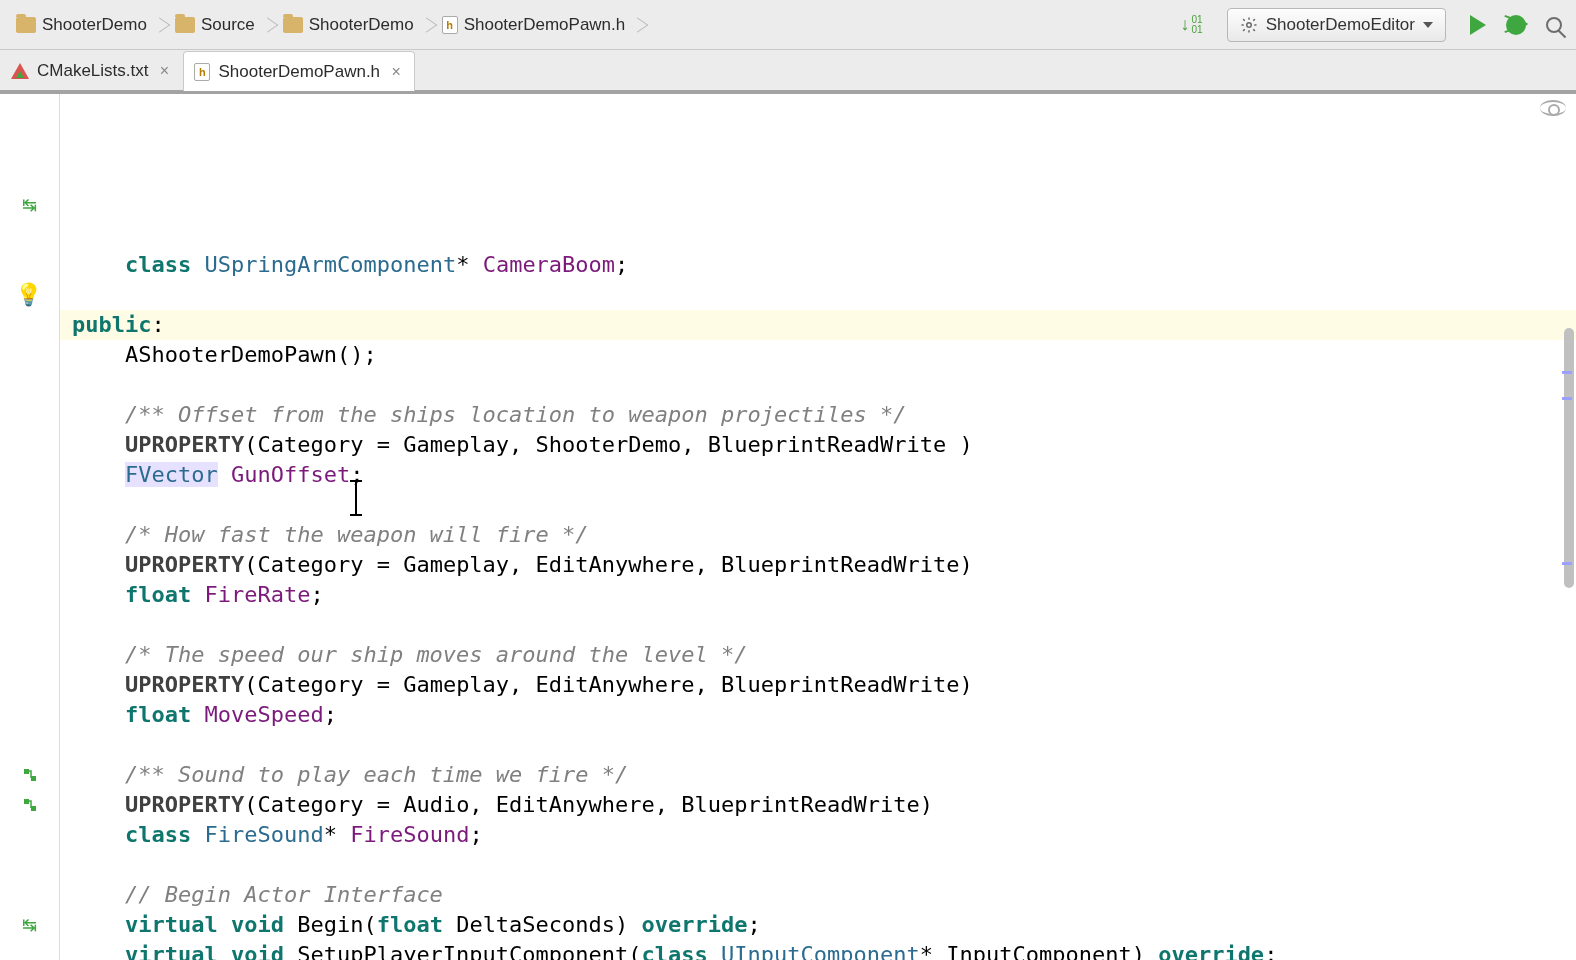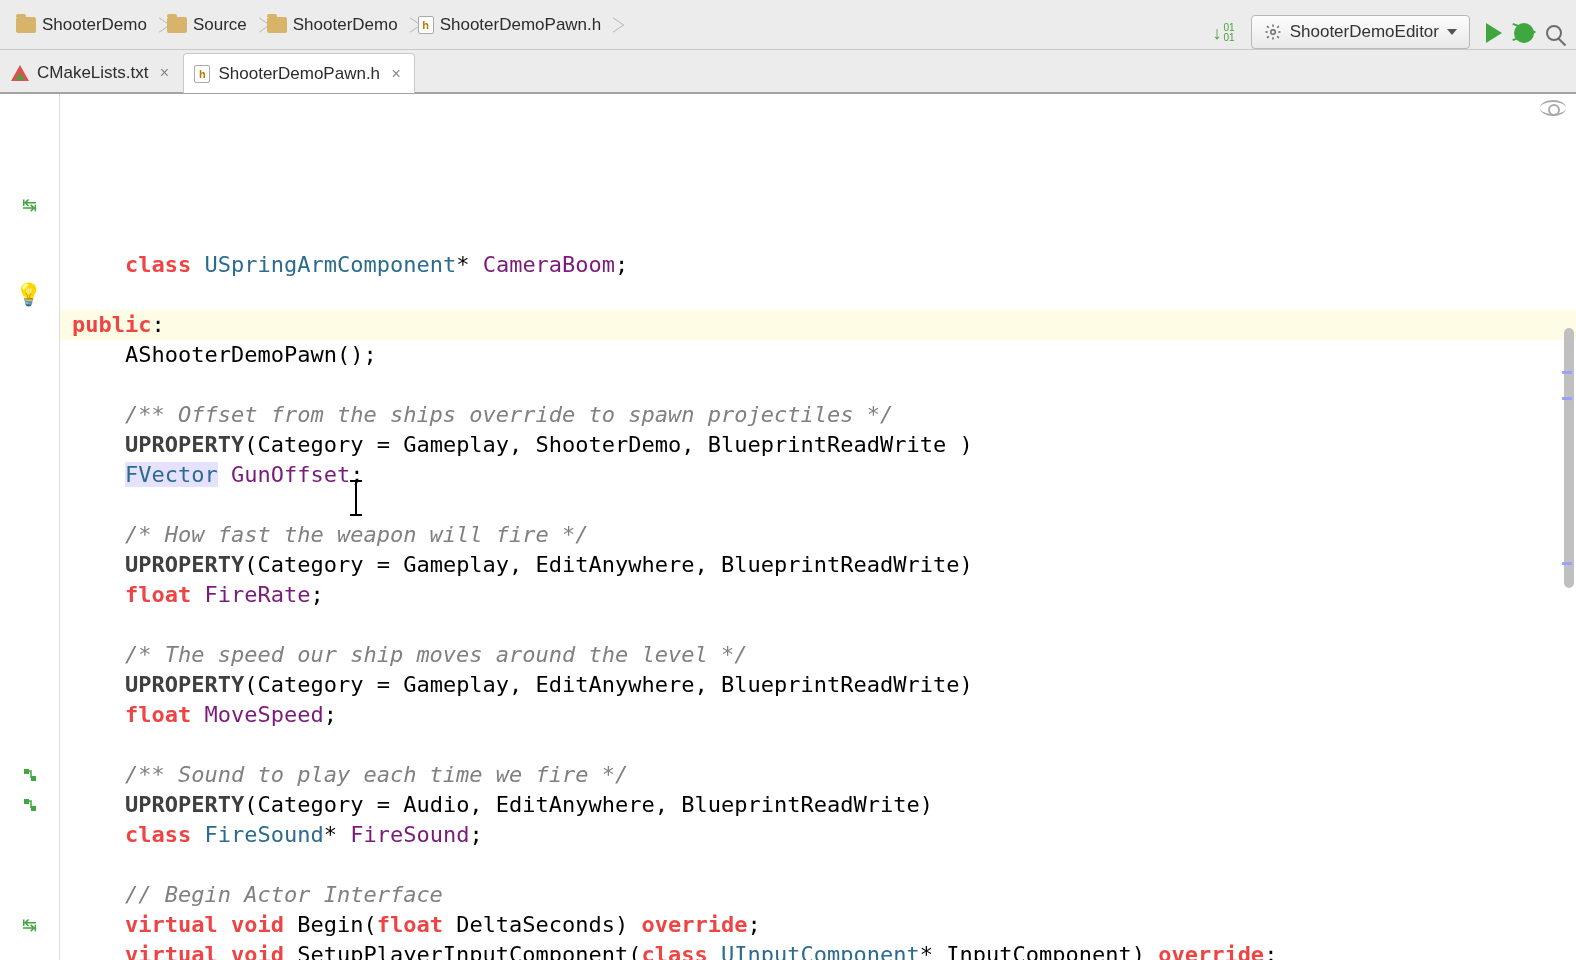--- a/index.html
+++ b/index.html
@@ -9,26 +9,26 @@
     font-family: Menlo, Consolas, "DejaVu Sans Mono", monospace;
     font-size: 18px;
     background: #fff;
     overflow: hidden;
     color: #000;
   }
 
   
   .toolbar {
     display: flex;
-    align-items: flex-end;
+    align-items: center;
     height: 50px;
     background: #ececec;
     border-bottom: 1px solid #c9c9c9;
     padding: 0 8px;
-    gap: 0;
+    gap: 8px;
   }
   .crumb {
     display: flex; align-items: center;
     height: 100%;
     padding: 0 12px 0 8px;
     cursor: pointer;
     font-family: -apple-system, "Helvetica Neue", Arial, sans-serif;
     font-size: 17px;
     color: #2c2c2c;
     position: relative;
@@ -150,21 +150,21 @@
     background: #6d6d6d;
     transform: rotate(-45deg);
     bottom: -8px; right: -3px;
   }
 
   
   .tabstrip {
     display: flex;
     height: 44px;
     background: #ececec;
-    border-bottom: 2px solid #a3a3a3;
+    border-bottom: 4px solid #a3a3a3;
     align-items: flex-end;
   }
   .tab {
     display: flex; align-items: center;
     height: 40px;
     padding: 0 10px;
     gap: 8px;
     cursor: pointer;
     font-family: -apple-system, Arial, sans-serif;
     font-size: 17px;
@@ -239,21 +239,21 @@
   .hl-line {
     position: absolute;
     left: 0; right: 0;
     height: 30px;
     background: #fffce6;
     z-index: 0;
   }
   .code-content { position: relative; z-index: 1; }
 
   
-  .kw   { color: #ef4444; font-weight: bold; }
+  .kw   { color: #0f766e; font-weight: bold; }
   .type { color: #2b6b8f; }
   .mem  { color: #7b1a7b; }
   .comment { color: #808080; font-style: italic; }
   .macro { color: #404040; font-weight: bold; }
   .fn   { color: #000; }
 
   .typehl { background: #e6e1ff; text-align: right; }
 
   .eye-ic {
     position: absolute;
@@ -399,21 +399,21 @@
   <div class="code" id="code-area">
     <span class="eye-ic"></span>
     <div class="hl-line" id="hl-line" style="top: 216px;"></div>
     <div class="ibeam" id="ibeam" style="left: 295px; top: 386px;"></div>
 
 <div class="code-content">    <span class="kw">class</span> <span class="type">USpringArmComponent</span><span>* </span><span class="mem">CameraBoom</span><span>;</span>
 <span></span>
 <span class="kw">public</span><span>:</span>
     <span class="fn">AShooterDemoPawn</span><span>();</span>
 <span></span>
-    <span class="comment">/** Offset from the ships override to spawn projectiles */</span>
+    <span class="comment">/** Offset from the ships location to weapon projectiles */</span>
     <span class="macro">UPROPERTY</span><span>(Category = Gameplay, ShooterDemo, BlueprintReadWrite )</span>
     <span class="type typehl">FVector</span> <span class="mem">GunOffset</span><span>;</span>
 <span></span>
     <span class="comment">/* How fast the weapon will fire */</span>
     <span class="macro">UPROPERTY</span><span>(Category = Gameplay, EditAnywhere, BlueprintReadWrite)</span>
     <span class="kw">float</span> <span class="mem">FireRate</span><span>;</span>
 <span></span>
     <span class="comment">/* The speed our ship moves around the level */</span>
     <span class="macro">UPROPERTY</span><span>(Category = Gameplay, EditAnywhere, BlueprintReadWrite)</span>
     <span class="kw">float</span> <span class="mem">MoveSpeed</span><span>;</span>

